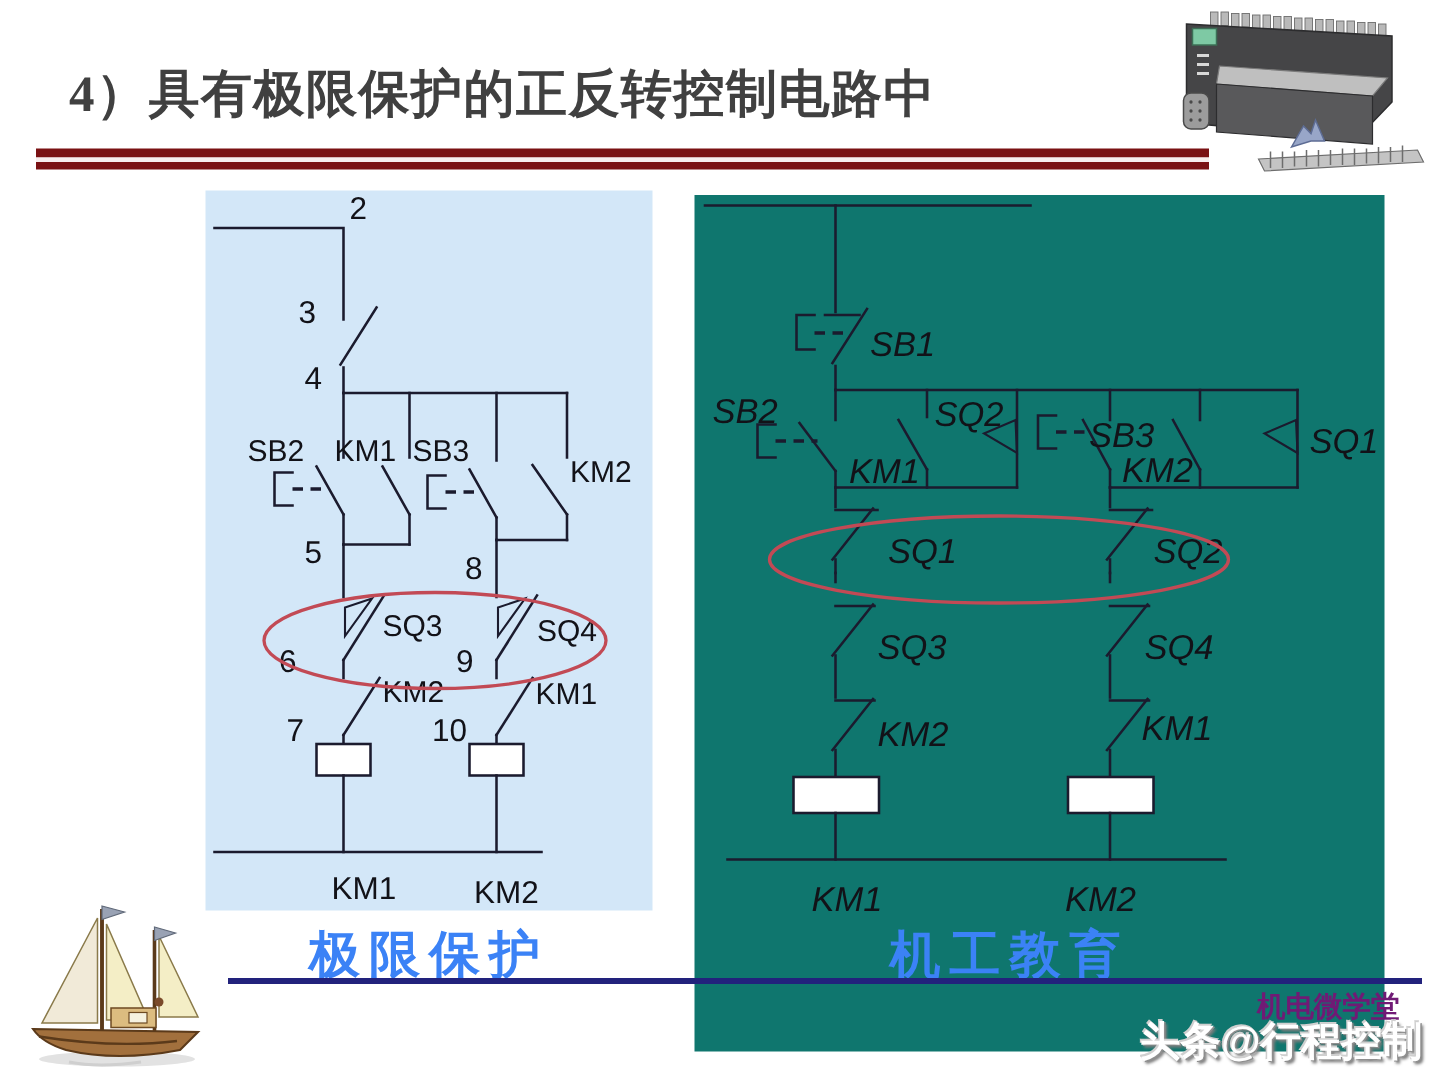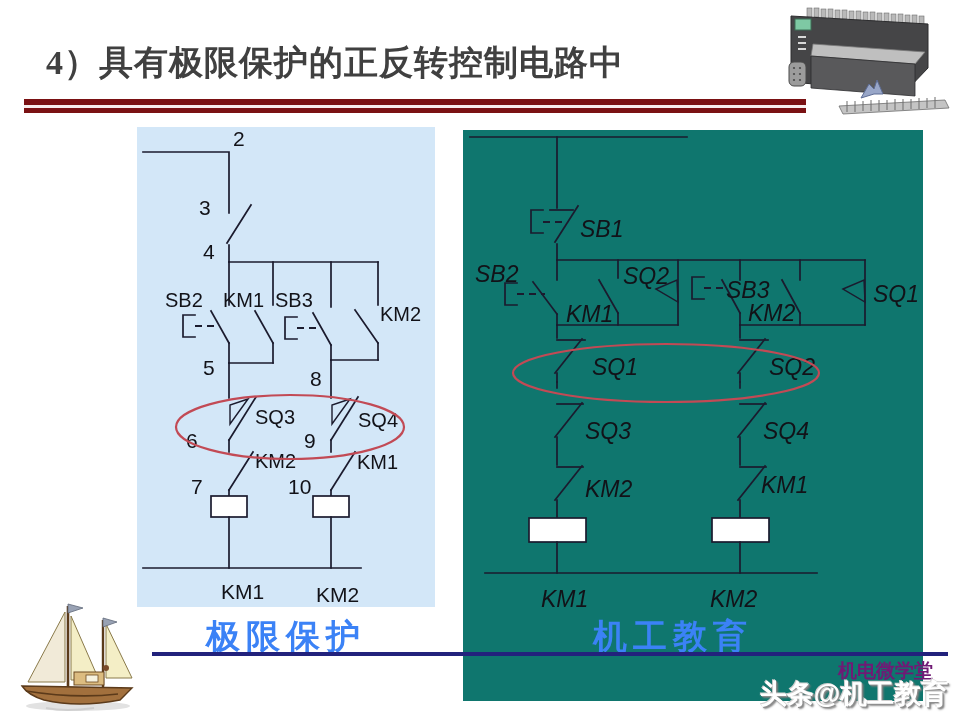--- a/index.html
+++ b/index.html
@@ -324,13 +324,13 @@
   <polygon points="87,22 101,26 87,31" fill="#99a2b4" stroke="#5f6878" stroke-width="0.8"></polygon>
   <rect x="58" y="76" width="30" height="13" fill="#dcbc80" stroke="#6d4a22" stroke-width="1"></rect>
   <rect x="70" y="79" width="12" height="7" fill="#f6f2e0" stroke="#6d4a22" stroke-width="0.8"></rect>
   <path d="M6 90 L116 92 L104 104 Q62 112 28 104 Q12 99 6 90 Z" fill="#a2703d" stroke="#5b3a1a" stroke-width="1.4"></path>
   <path d="M10 95 Q60 103 102 98" stroke="#5b3a1a" stroke-width="1.6" fill="none"></path>
   <circle cx="90" cy="72" r="3" fill="#7a4a2a"></circle>
   <path d="M30 112 Q50 116 78 112" stroke="#cfcfcf" stroke-width="2" fill="none"></path>
 </svg>
 
 <div class="abs wm1">机电微学堂</div>
-<div class="abs wm2">头条@机工教育</div>
+<div class="abs wm2">头条@行程控制</div>
 
 </body></html>

